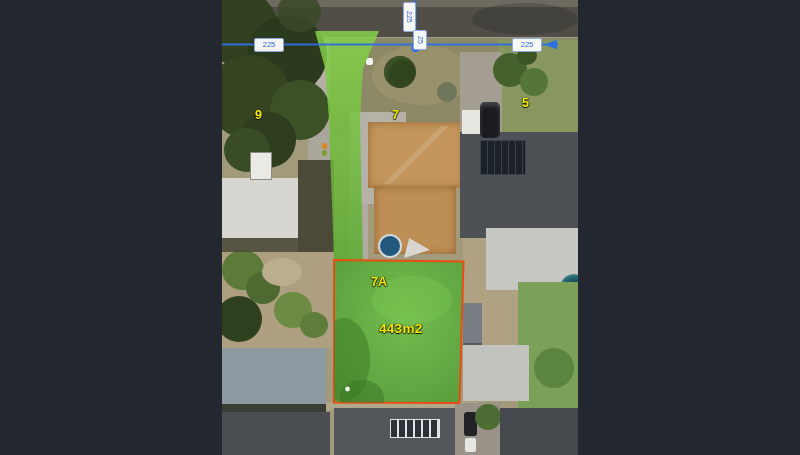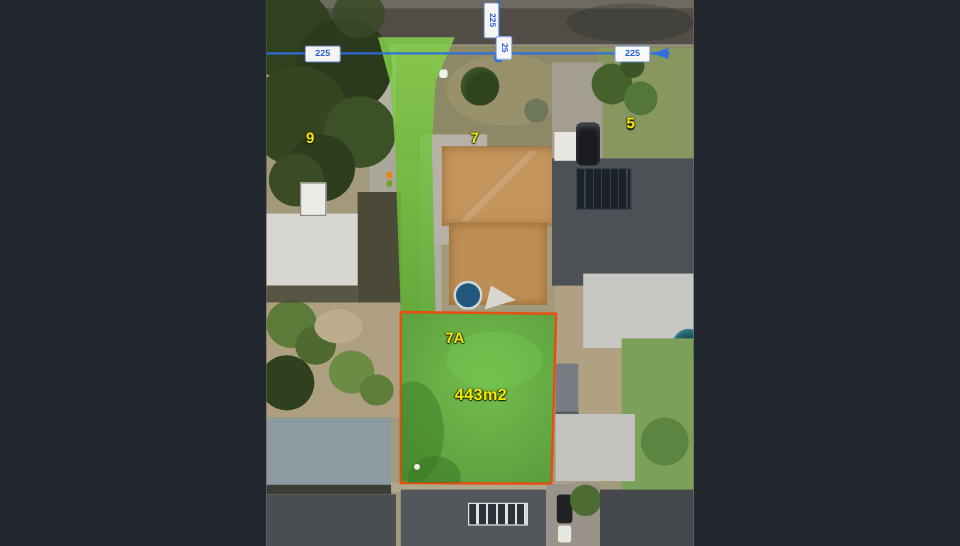--- a/index.html
+++ b/index.html
@@ -7,21 +7,21 @@
   .abs{position:absolute;}
   #photo{position:absolute;left:222px;top:0;width:356px;height:455px;background:#a39a7c;overflow:hidden;}
   .blob{position:absolute;border-radius:50%;}
   .roofline-d{background-image:linear-gradient(135deg,transparent 47%,rgba(255,255,255,.28) 48%,rgba(255,255,255,.28) 52%,transparent 53%);}
   .roofline-l{background-image:linear-gradient(45deg,transparent 47%,rgba(255,255,255,.22) 48%,rgba(255,255,255,.22) 52%,transparent 53%);}
   #overlay{position:absolute;left:0;top:0;pointer-events:none;}
   .maplabel{position:absolute;font-weight:bold;font-size:12.5px;color:#f2ea00;
     text-shadow:0 1px 1px rgba(0,0,0,.9),1px 0 1px rgba(40,40,0,.7),-1px 0 1px rgba(40,40,0,.7);
     line-height:1;z-index:30;}
   .mbox{position:absolute;background:rgba(255,255,255,.95);border:1px solid rgba(70,115,215,.6);
-    border-radius:2px;color:#2a5fd6;font-size:7.5px;font-weight:bold;line-height:1;
+    border-radius:2px;color:#2a5fd6;font-size:7.5px;font-weight:normal;line-height:1;
     display:flex;align-items:center;justify-content:center;z-index:25;
     text-shadow:0 0 1px #fff;}
   .mbox.vert{writing-mode:vertical-rl;}
 </style>
 </head>
 <body>
 
 <div id="stage">
 
   <div id="photo">

